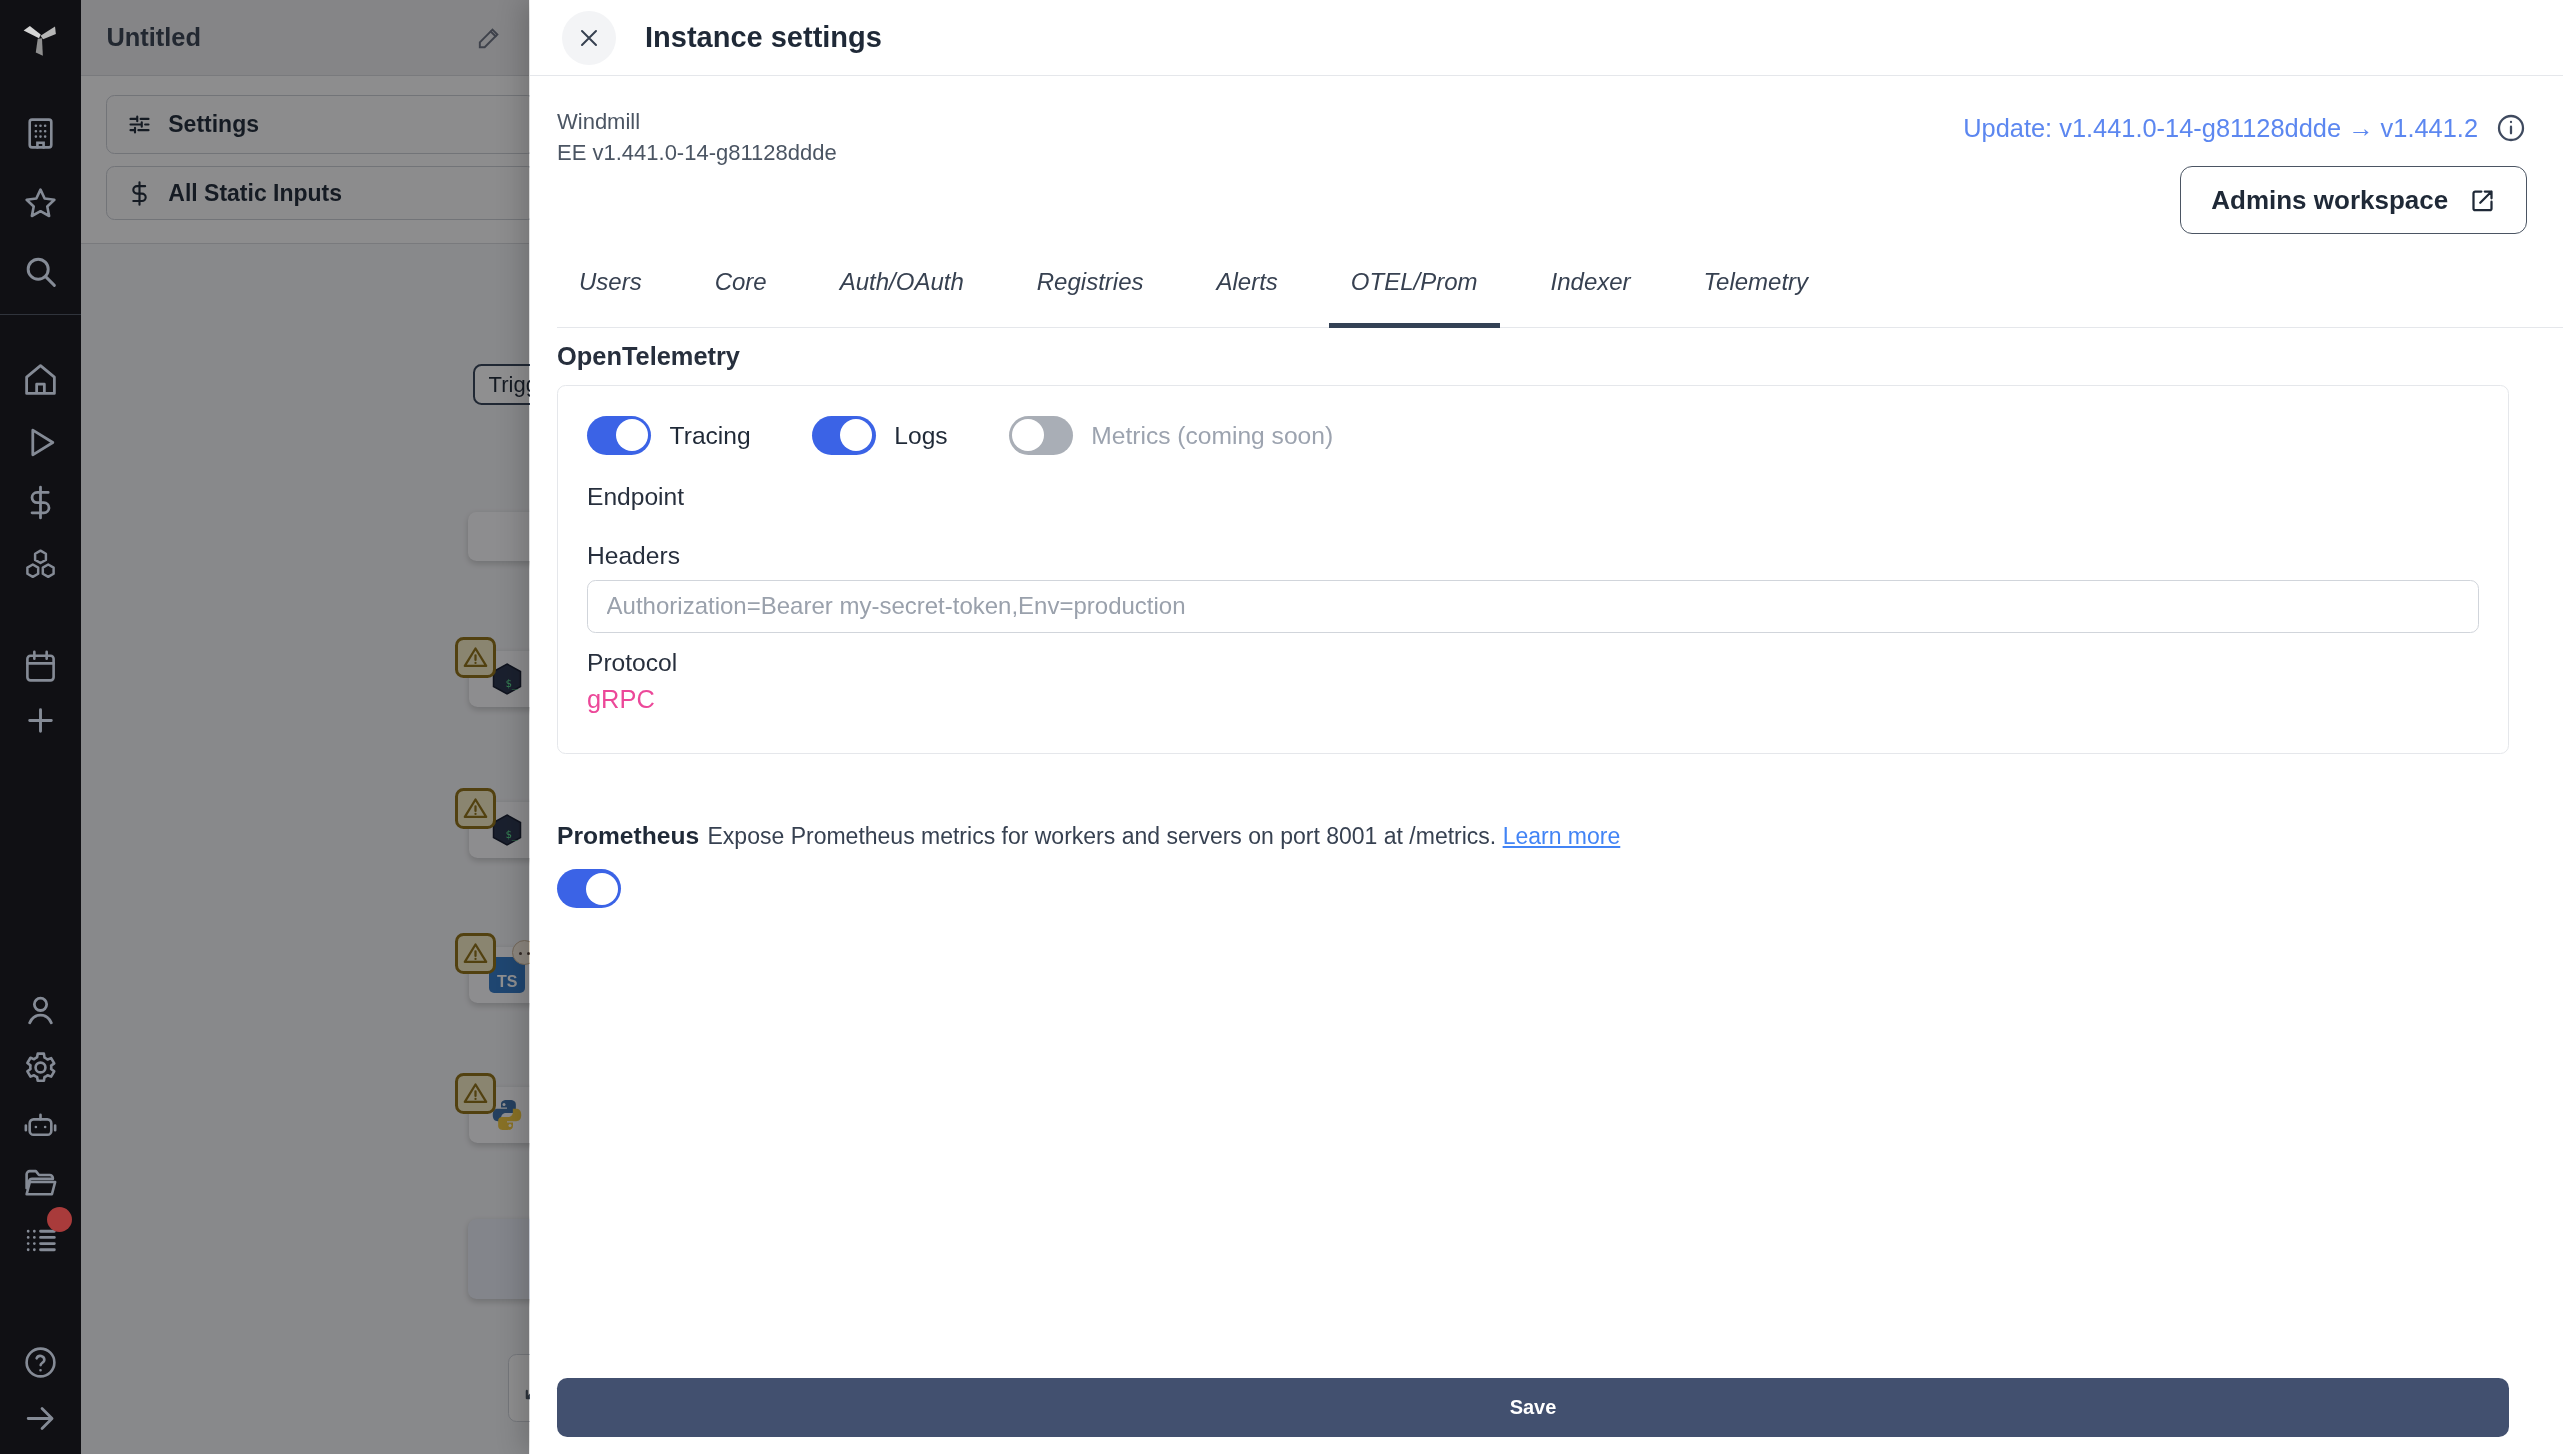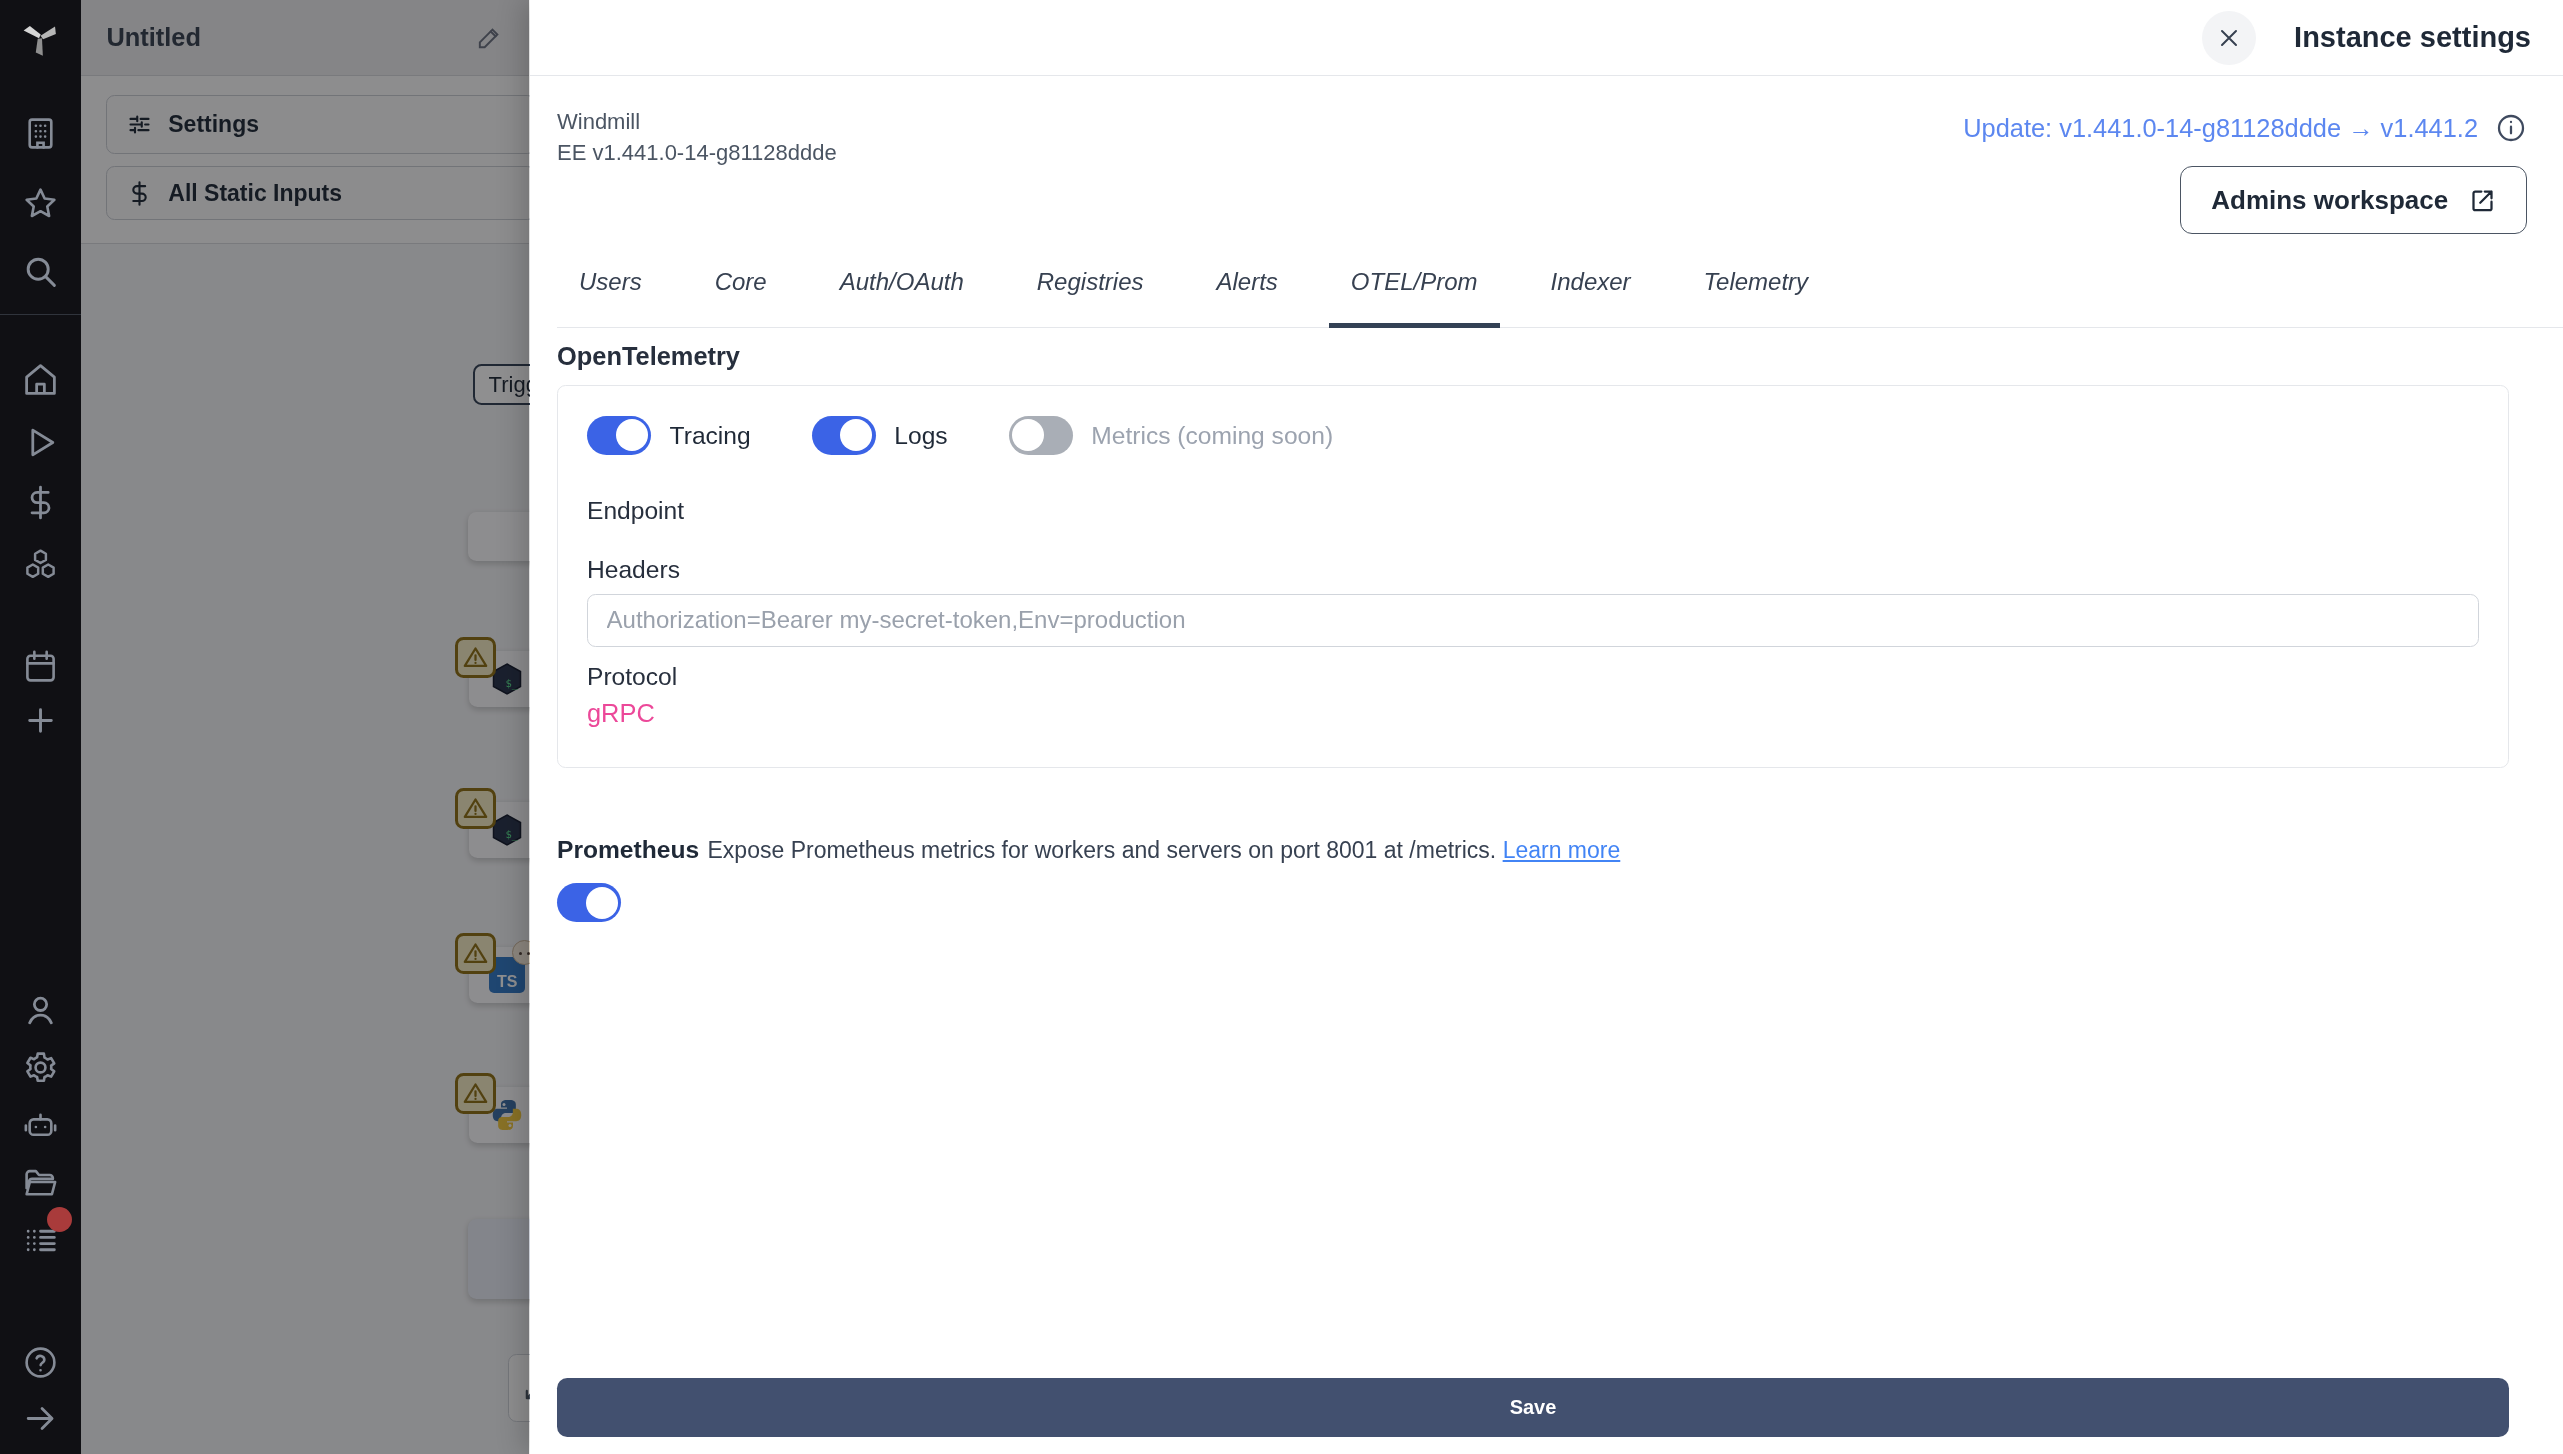--- a/index.html
+++ b/index.html
@@ -57,21 +57,21 @@
     display:flex; align-items:center; justify-content:center; color:#4b5563; }
   .collapse-btn svg { width:29px; height:29px; }
 
   .overlay { position:absolute; left:81px; top:0; width:448px; height:1454px;
     background:rgba(10,10,12,0.46); z-index:5; }
 
   
   .drawer { position:absolute; left:530px; top:0; width:2033px; height:1454px; background:#fff;
     z-index:10; box-shadow:-8.5px 0 25.4px rgba(0,0,0,.18); }
   .drawer-header { position:absolute; left:0; top:0; right:0; height:76px;
-    border-bottom:1.3px solid #e5e7eb; display:flex; align-items:center; padding:0 32px; gap:38px;justify-content:flex-end; }
+    border-bottom:1.3px solid #e5e7eb; display:flex; align-items:center; padding:0 32px; gap:29px; }
   .close-btn { width:54px; height:54px; border-radius:50%; background:#f3f4f6; border:none;
     display:flex; align-items:center; justify-content:center; color:#374151; cursor:pointer; }
   .close-btn svg { width:24px; height:24px; }
   .drawer-title { font-size:29px; font-weight:600; color:#1f2937; }
 
   .version-block { position:absolute; left:27px; top:107px; font-size:22px; color:#4b5563; line-height:30.5px; }
   .update-row { position:absolute; top:112px; right:36px; display:flex; align-items:center; gap:17px; }
   .update-link { font-size:25.4px; color:#5c87f0; text-decoration:none; }
   .info-icon { width:32px; height:32px; color:#3f4a5f; }
   .ws-btn { position:absolute; top:166px; right:36px; height:68px; padding:0 30.5px;
@@ -91,21 +91,21 @@
 
   .toggles-row { display:flex; align-items:center; gap:61px; }
   .tg-item { display:flex; align-items:center; gap:18.6px; }
   .toggle { width:64px; height:39px; border-radius:19.5px; position:relative; cursor:pointer; flex:0 0 auto; }
   .toggle .knob { position:absolute; top:3.4px; width:32px; height:32px; border-radius:50%; background:#fff; }
   .toggle.on { background:#3b63e6; } .toggle.on .knob { right:3.4px; }
   .toggle.off { background:#a9aeb6; } .toggle.off .knob { left:3.4px; }
   .tg-label { font-size:24.6px; color:#1f2937; font-weight:500; }
   .tg-label.disabled { color:#9ca3af; font-weight:400; }
 
-  .field-label { margin-top:42px; font-size:24.6px; font-weight:500; color:#272f3d; }
+  .field-label { margin-top:28px; font-size:24.6px; font-weight:500; color:#272f3d; }
   .text-input { margin-top:10.2px; width:100%; height:53px; border:1.3px solid #d1d5db; border-radius:8.5px;
     padding:0 18.6px; font-size:24px; color:#374151; background:#fff; outline:none;
     font-family:"Liberation Sans","DejaVu Sans",sans-serif; }
   .text-input::placeholder { color:#9aa1ac; }
   .value-text { margin-top:8.5px; font-size:25.4px; color:#ec4899; }
 
   .prom { margin-top:66px; }
   .prom-line { font-size:23px; color:#374151; line-height:32px; }
   .prom-title { font-size:24.6px; font-weight:700; color:#1f2937; margin-right:2px; }
   .learn-link { color:#4284f5; text-decoration:underline; }

